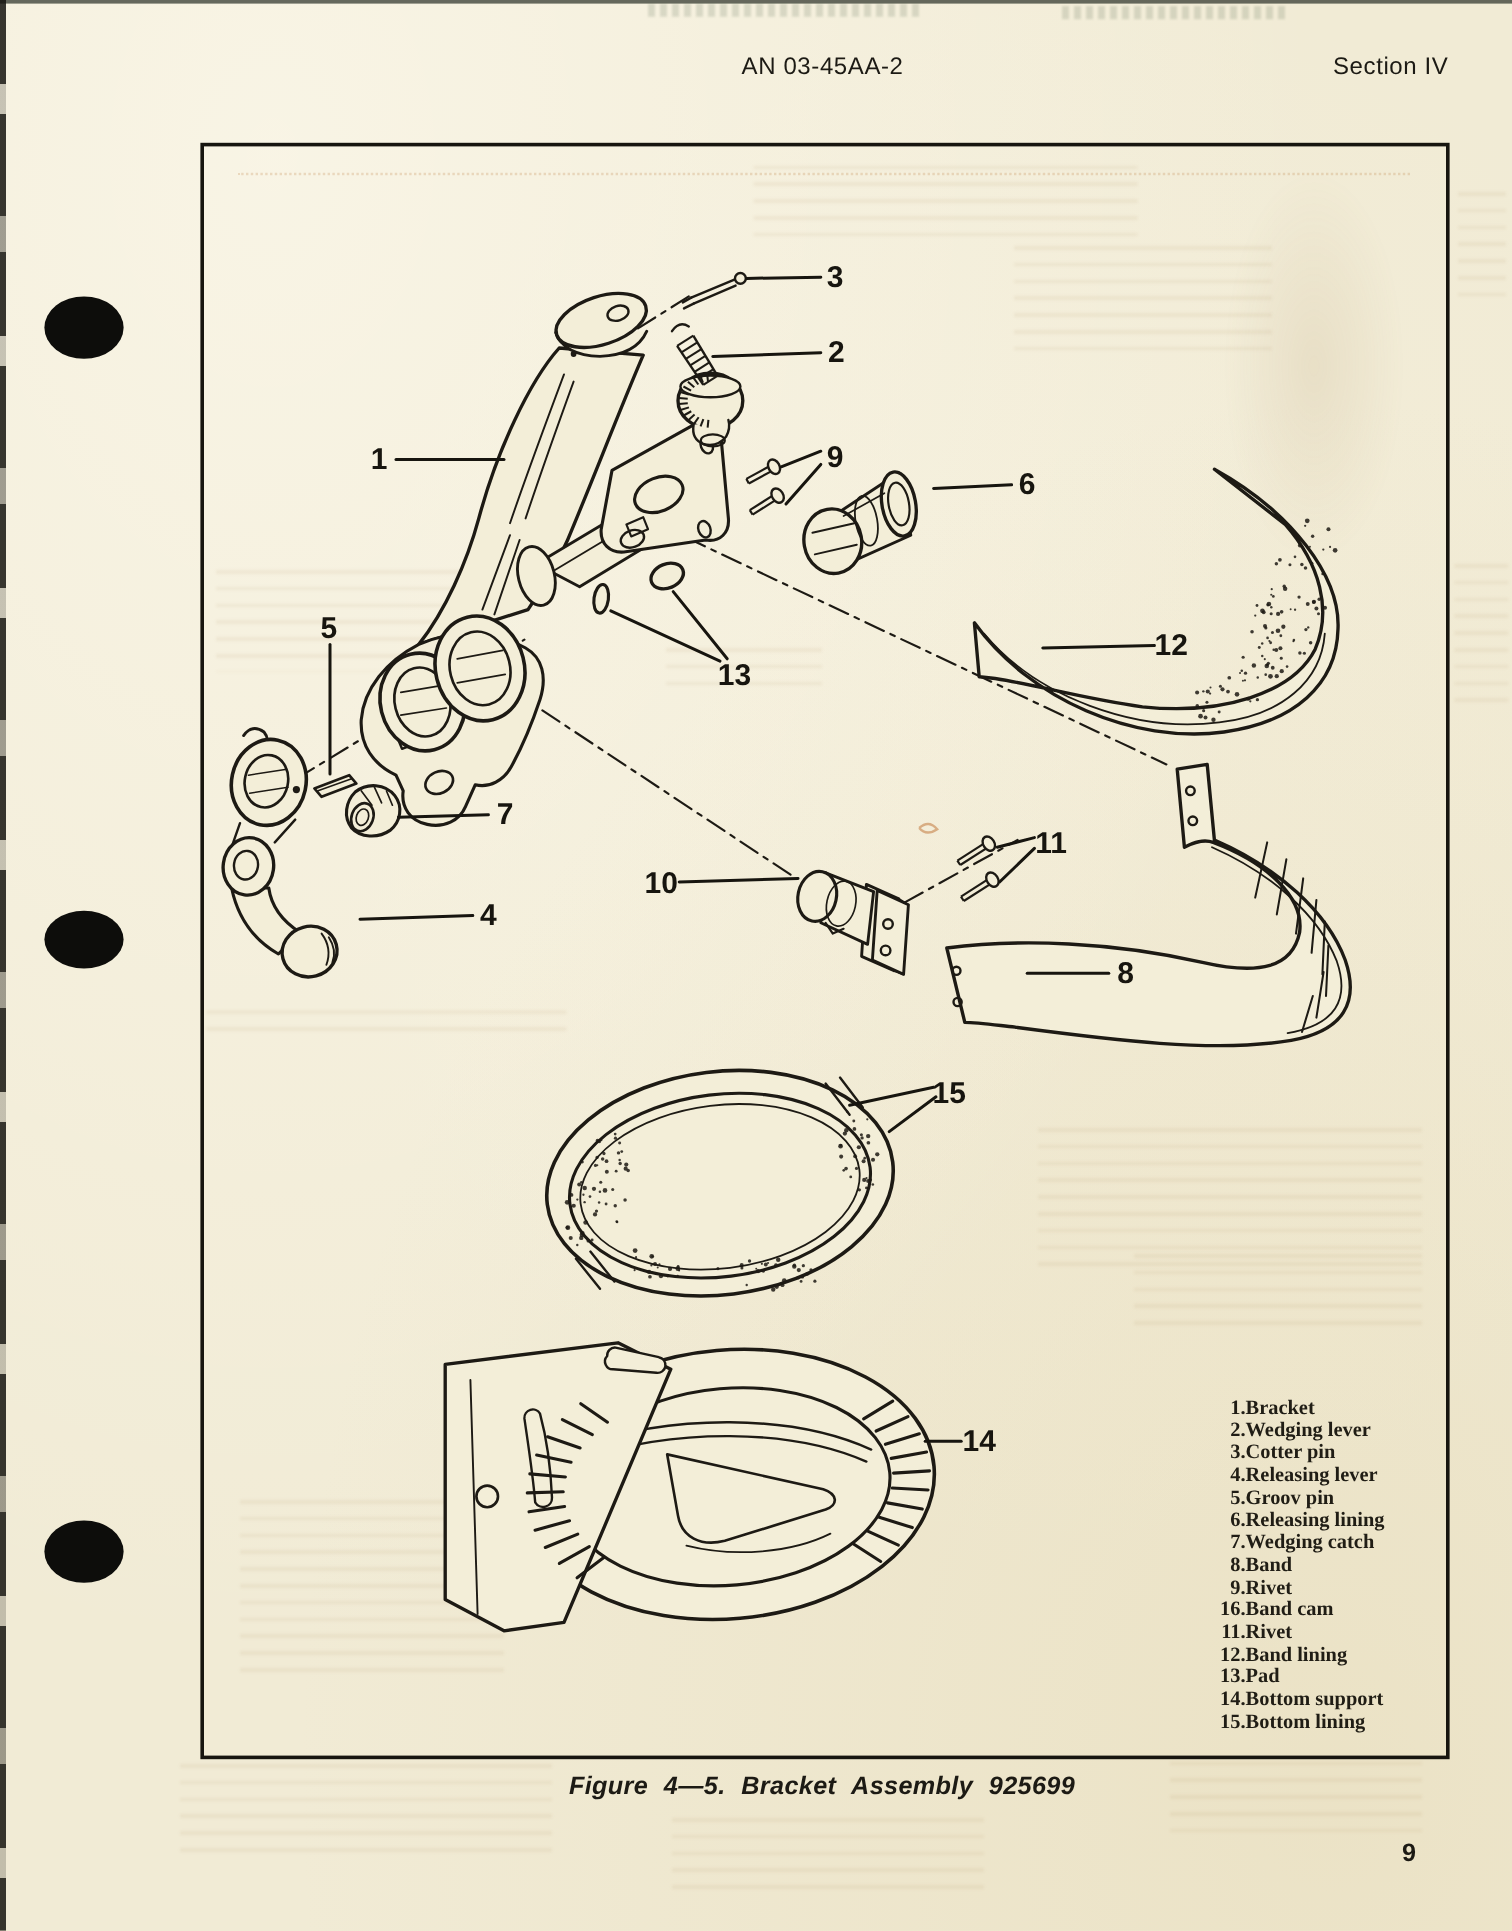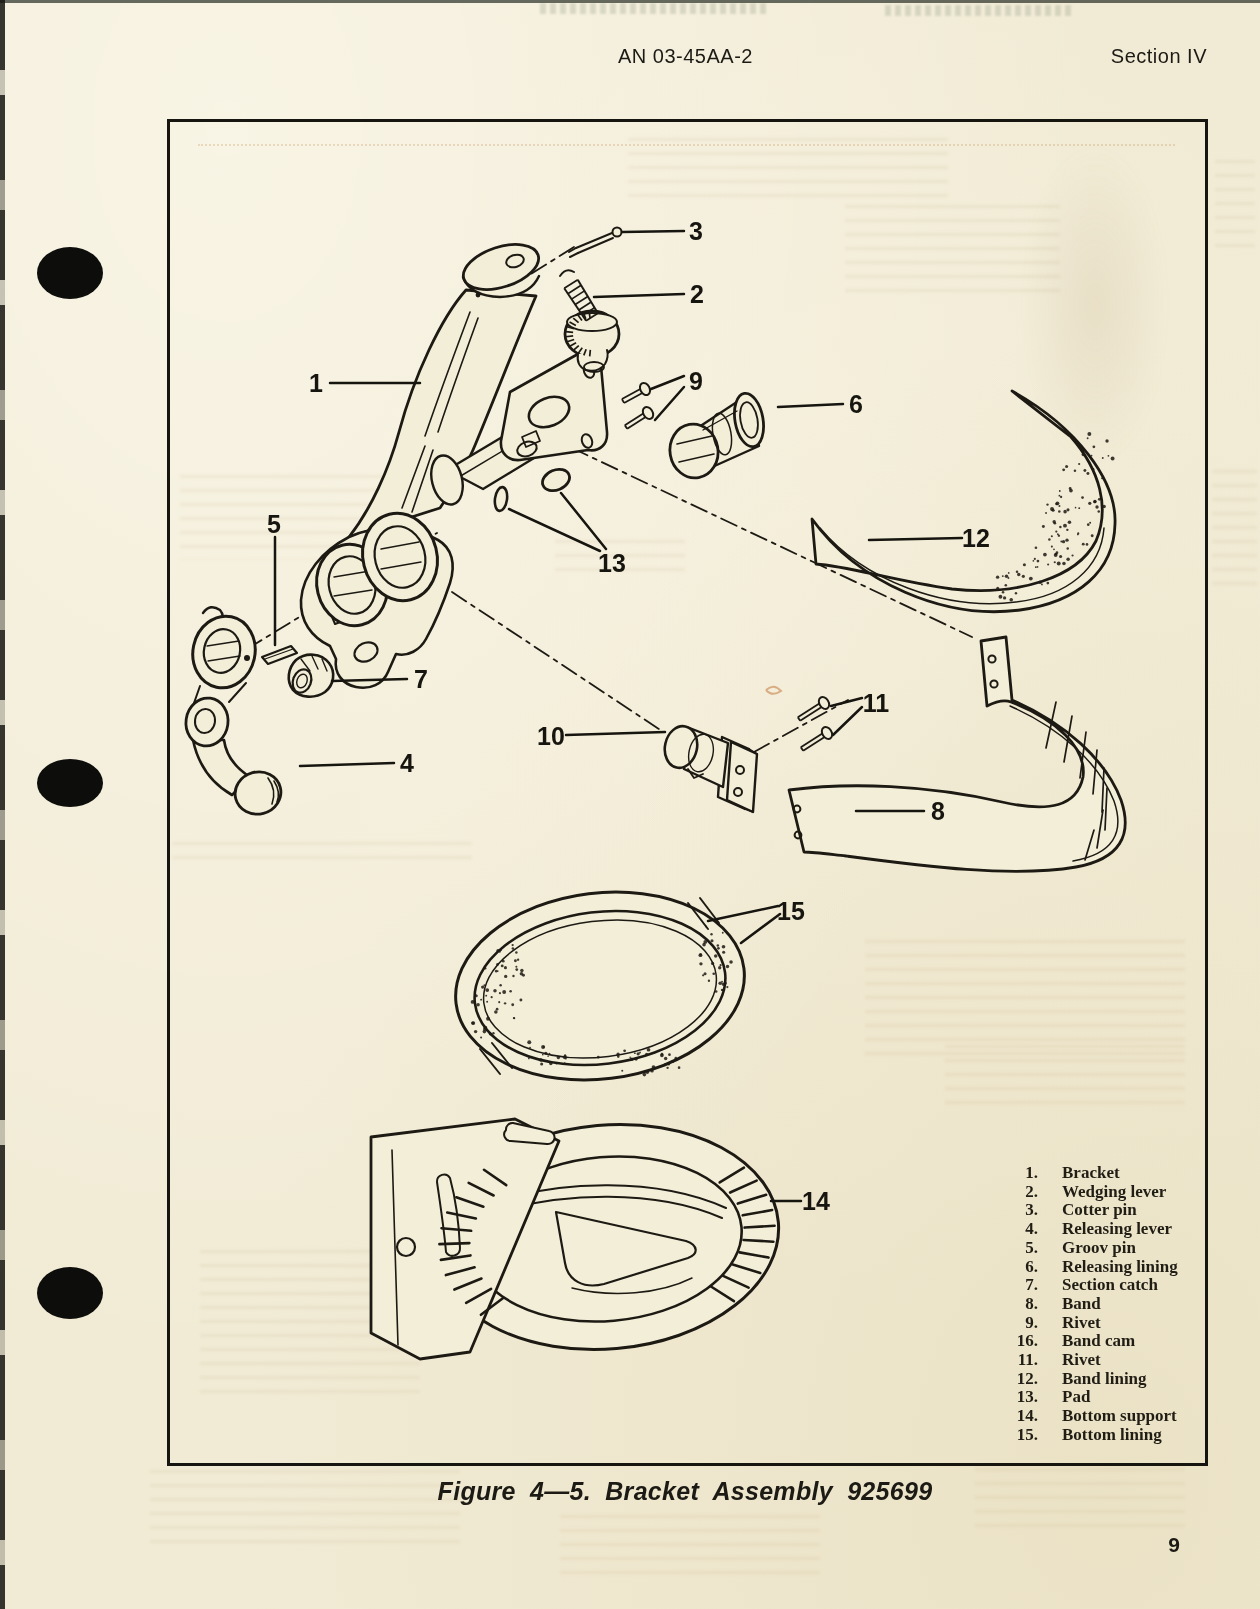--- a/index.html
+++ b/index.html
@@ -20,23 +20,23 @@
   .hdr{font-weight:normal;font-size:20px;letter-spacing:.5px;}
   .figure-box{left:167px;top:119px;width:1041px;height:1347px;border:3px solid #17150f;box-sizing:border-box;}
   .faint-dots{position:absolute;left:28px;right:30px;top:22px;border-top:2px dotted rgba(190,130,70,.25);}
   svg.diagram{position:absolute;left:0;top:0;width:1035px;height:1341px;}
   .ink{stroke:#1d1a14;fill:none;stroke-linecap:round;stroke-linejoin:round;}
   .fillp{fill:#f3eed8;}
   .parts-list{position:absolute;left:832px;top:1042px;width:220px;
     font-family:"Liberation Serif",serif;font-size:17px;font-weight:700;line-height:18.7px;color:#201d15;}
   .pl-row{display:flex;}
   .pl-num{width:36px;text-align:right;flex:none;}
-  .pl-name{margin-left:24px;white-space:nowrap;}
+  .pl-name{margin-left:0;white-space:nowrap;}
   .caption{left:420px;top:1477px;width:530px;text-align:center;
-    font-size:25px;font-weight:bold;font-style:italic;word-spacing:7px;letter-spacing:.3px;}
+    font-size:21px;font-weight:bold;font-style:italic;word-spacing:7px;letter-spacing:.3px;}
   .pageno{top:1533px;right:80px;font-size:21px;font-weight:bold;}
   .smudge{position:absolute;filter:blur(1.5px);opacity:.55;pointer-events:none;
     background:repeating-linear-gradient(to bottom, rgba(160,120,68,.16) 0 3px, rgba(160,120,68,0) 3px 14px);}
   .blob{position:absolute;filter:blur(5px);opacity:.5;pointer-events:none;border-radius:50%;
     background:radial-gradient(ellipse, rgba(150,115,65,.22), transparent 70%);}
   .stamp{position:absolute;filter:blur(1px);opacity:.5;background:repeating-linear-gradient(to right, rgba(80,100,75,.35) 0 6px, transparent 6px 10px);}
 </style>
 </head>
 <body>
 
@@ -582,21 +582,21 @@
       <div class="pl-row">
         <span class="pl-num">5.</span>
         <span class="pl-name">Groov pin</span>
       </div>
       <div class="pl-row">
         <span class="pl-num">6.</span>
         <span class="pl-name">Releasing lining</span>
       </div>
       <div class="pl-row">
         <span class="pl-num">7.</span>
-        <span class="pl-name">Section catch</span>
+        <span class="pl-name">Wedging catch</span>
       </div>
       <div class="pl-row">
         <span class="pl-num">8.</span>
         <span class="pl-name">Band</span>
       </div>
       <div class="pl-row">
         <span class="pl-num">9.</span>
         <span class="pl-name">Rivet</span>
       </div>
       <div class="pl-row">

